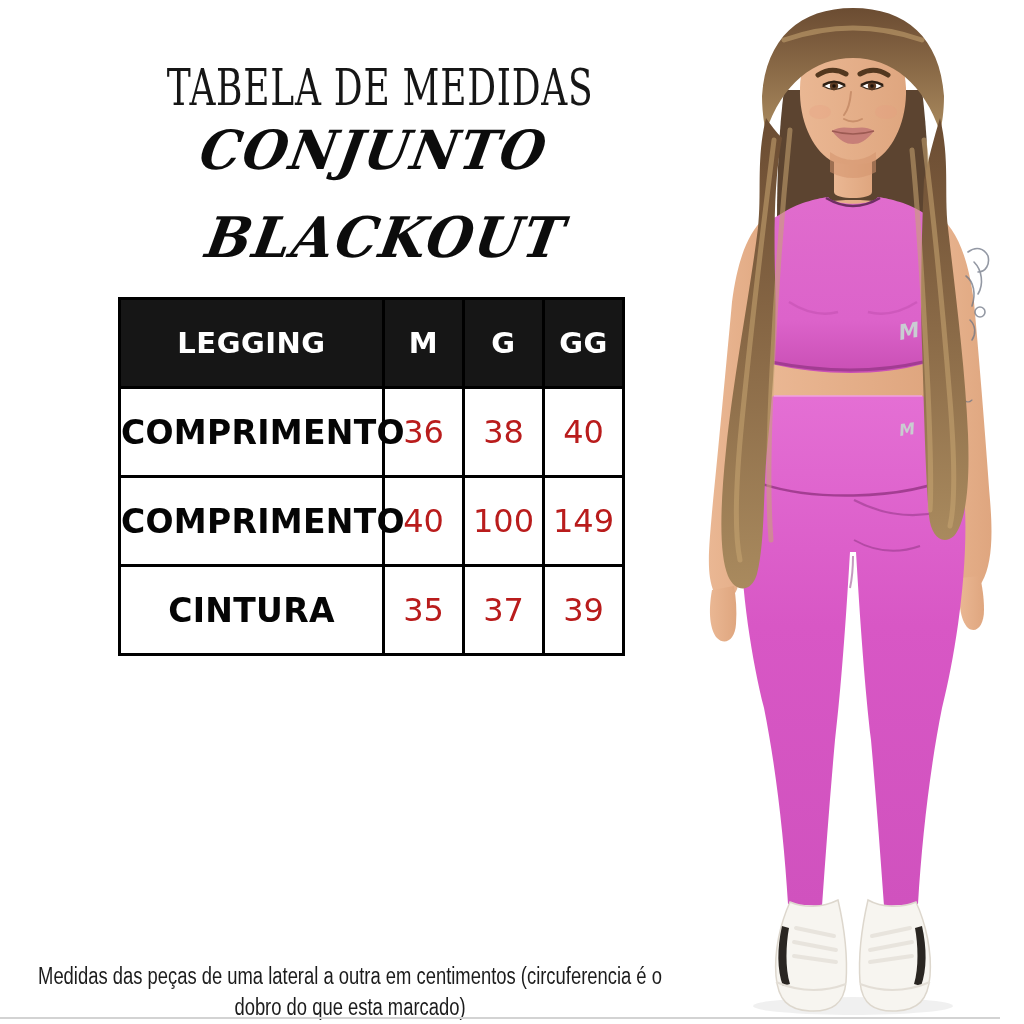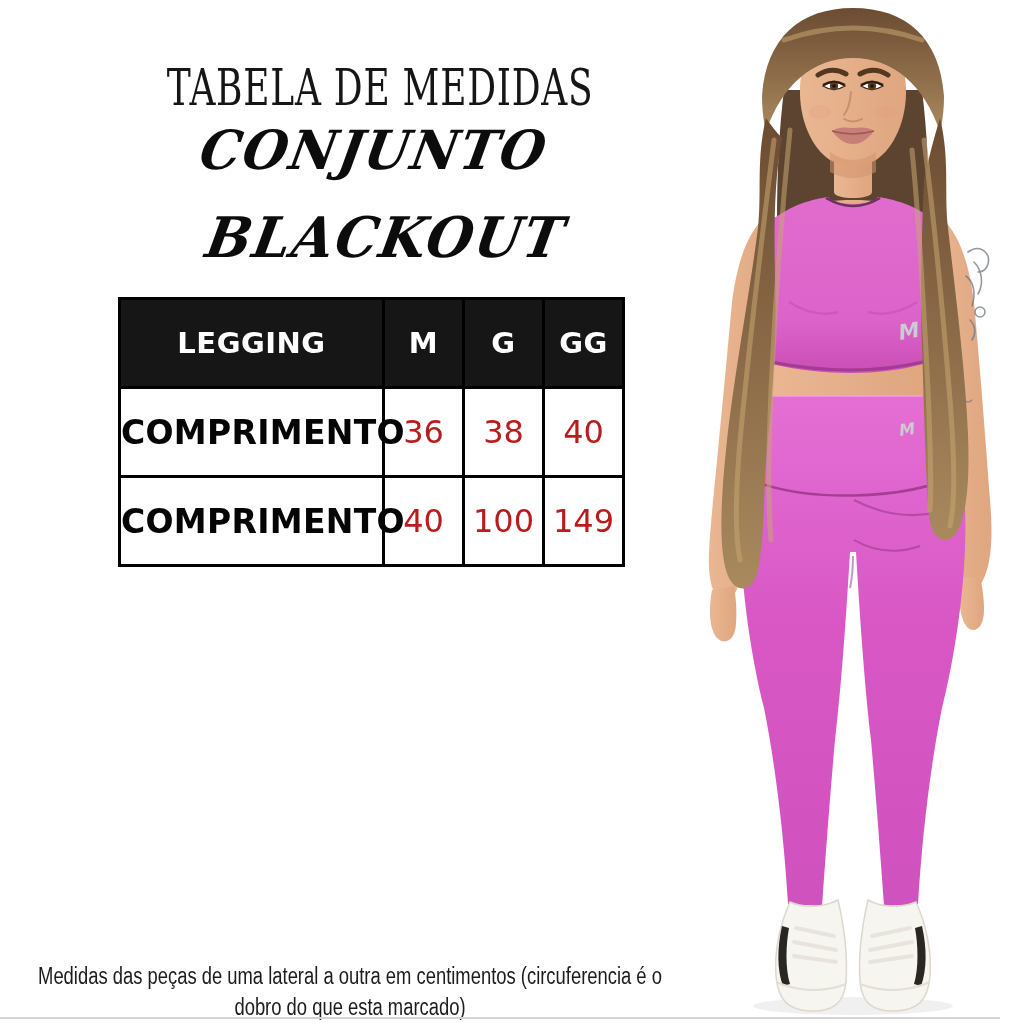--- a/index.html
+++ b/index.html
@@ -76,20 +76,26 @@
         <td>36</td>
         <td>38</td>
         <td>40</td>
       </tr>
       <tr>
         <td class="lbl">COMPRIMENTO</td>
         <td>40</td>
         <td>100</td>
         <td>149</td>
       </tr>
+      <tr>
+        <td class="lbl">CINTURA</td>
+        <td>35</td>
+        <td>37</td>
+        <td>39</td>
+      </tr>
     </tbody>
   </table>
 
   <p class="footnote">
     <span>Medidas das peças de uma lateral a outra em centimentos (circuferencia é o</span><br>
     <span>dobro do que esta marcado)</span>
   </p>
 
   <div class="model-wrap">
     <svg width="400" height="1024" viewBox="0 0 400 1024" xmlns="http://www.w3.org/2000/svg">

